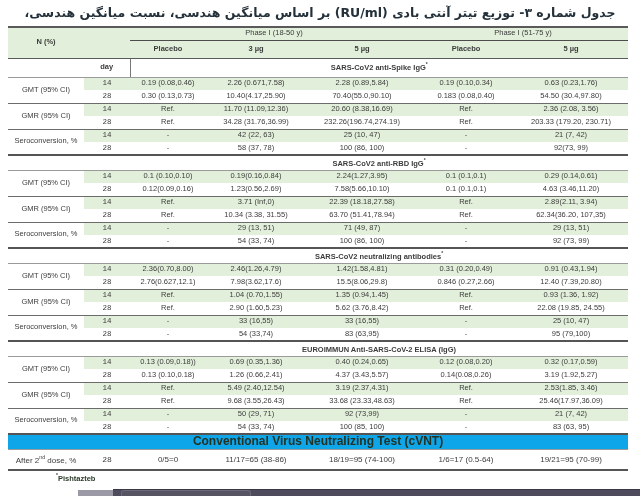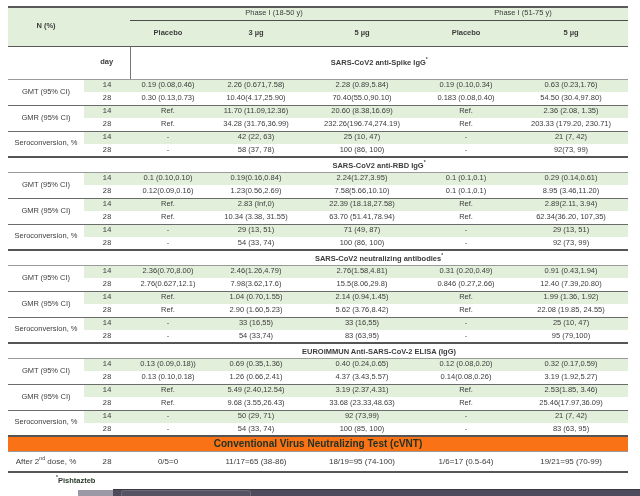--- a/index.html
+++ b/index.html
@@ -14,22 +14,22 @@
   table.tbl{
     border-collapse:collapse;table-layout:fixed;width:620px;margin-left:8px;margin-top:3px;
     border-top:2px solid #5a5a5a;
   }
   table.tbl td{
     font-size:7.5px;line-height:1.15;color:#3c3c3c;text-align:center;vertical-align:middle;
     padding:0;white-space:nowrap;overflow:visible;
   }
   tr.hdrA td,tr.hdrB td{background:#e2efda;}
   tr.hdrA{height:13px;}
-  tr.hdrB{height:26px;}
-  tr.hdrC{height:33px;}
+  tr.hdrB{height:18px;}
+  tr.hdrC{height:19px;}
   td.corner{
     text-align:left;padding-left:14px;font-weight:bold;font-size:8px;color:#222b22;
     border-bottom:1px solid #5a5a5a;
   }
   td.spacerA{border-bottom:1px solid #5a5a5a;}
   td.group-hdr{font-weight:normal;font-size:8px;color:#222b22;border-bottom:1px solid #4c4c4c;}
   td.sub-hdr{font-weight:bold;font-size:8px;color:#222b22;border-bottom:1px solid #5a5a5a;}
   td.day-hdr{
     font-weight:bold;font-size:8px;color:#222b22;text-align:right;padding-right:5px;
     border-right:1px solid #777;border-bottom:1px solid #9a9a9a;background:#fff;
@@ -42,37 +42,38 @@
   tr.section-row td{border-top:2px solid #555;}
   tr.r14,tr.r28{height:13px;}
   tr.r14 td.day-cell,tr.r14 td.val-cell{background:#e2efda;}
   td.metric-label{
     background:#fff;text-align:left;padding-left:14px;font-size:7.5px;color:#333;
     border-bottom:1px solid #6b6b6b;
   }
   tr.r28 td{border-bottom:1px solid #6b6b6b;}
   td.day-cell{text-align:left;padding-left:10px;font-family:Liberation Mono, monospace;}
   tr.cvnt-hdr{height:15px;}
-  tr.cvnt-hdr td{border-top:2px solid #555;border-bottom:1px solid #9a9a9a;font-weight:bold;font-size:10px;color:#233223;background:#f97316;}
+  tr.cvnt-hdr td{border-top:2px solid #555;border-bottom:1px solid #9a9a9a;font-weight:bold;font-size:12px;color:#233223;background:#0ea5e9;}
   tr.cvnt-row{height:21px;}
   tr.cvnt-row td{border-bottom:2px solid #555;font-size:8px;}
   td.cvnt-label{text-align:left;padding-left:14px;font-size:9.5px;color:#333;}
   sup{font-size:65%;}
   .footnote{
     padding-left:56px;padding-top:2px;font-size:7.5px;font-weight:bold;color:#2b3b2b;
   }
   .bottom-bar{position:absolute;left:0;top:489px;width:640px;height:7px;background:#ffffff;}
   .bar-light{position:absolute;left:78px;top:1px;width:37px;height:6px;background:#9b99a5;}
   .bar-dark{position:absolute;left:113px;top:0;width:527px;height:7px;background:#4e4b5c;border-top:1px solid #3a3847;box-sizing:border-box;}
   .bar-tab{position:absolute;left:8px;top:0px;width:130px;height:6px;background:#565362;border:1px solid #6c6a78;border-bottom:none;border-radius:3px 3px 0 0;box-sizing:border-box;}
 </style>
 </head>
 <body>
 
 <div class="title">
+  <div>جدول شماره ۳- توزیع تیتر آنتی بادی (RU/ml) بر اساس میانگین هندسی، نسبت میانگین هندسی،</div>
 </div>
 
 <table class="tbl">
   <colgroup>
     <col style="width:76px">
       <col style="width:46px">
       <col style="width:76px">
     <col style="width:100px">
       <col style="width:112px">
       <col style="width:96px">
@@ -116,21 +117,21 @@
         <td class="val-cell">0.183 (0.08,0.40)</td>
         <td class="val-cell">54.50 (30.4,97.80)</td>
       </tr>
       <tr class="r14">
         <td class="metric-label" rowspan="2">GMR (95% CI)</td>
         <td class="day-cell">14</td>
         <td class="val-cell">Ref.</td>
         <td class="val-cell">11.70 (11.09,12.36)</td>
         <td class="val-cell">20.60 (8.38,16.69)</td>
         <td class="val-cell">Ref.</td>
-        <td class="val-cell">2.36 (2.08, 1.35)</td>
+        <td class="val-cell">2.36 (2.08, 3.56)</td>
       </tr>
       <tr class="r28">
         <td class="day-cell">28</td>
         <td class="val-cell">Ref.</td>
         <td class="val-cell">34.28 (31.76,36.99)</td>
         <td class="val-cell">232.26(196.74,274.19)</td>
         <td class="val-cell">Ref.</td>
         <td class="val-cell">203.33 (179.20, 230.71)</td>
       </tr>
       <tr class="r14">
@@ -162,27 +163,27 @@
         <td class="val-cell">2.24(1.27,3.95)</td>
         <td class="val-cell">0.1 (0.1,0.1)</td>
         <td class="val-cell">0.29 (0.14,0.61)</td>
       </tr>
       <tr class="r28">
         <td class="day-cell">28</td>
         <td class="val-cell">0.12(0.09,0.16)</td>
         <td class="val-cell">1.23(0.56,2.69)</td>
         <td class="val-cell">7.58(5.66,10.10)</td>
         <td class="val-cell">0.1 (0.1,0.1)</td>
-        <td class="val-cell">8.95 (3.46,11.20)</td>
+        <td class="val-cell">4.63 (3.46,11.20)</td>
       </tr>
       <tr class="r14">
         <td class="metric-label" rowspan="2">GMR (95% CI)</td>
         <td class="day-cell">14</td>
         <td class="val-cell">Ref.</td>
-        <td class="val-cell">2.83 (Inf,0)</td>
+        <td class="val-cell">3.71 (Inf,0)</td>
         <td class="val-cell">22.39 (18.18,27.58)</td>
         <td class="val-cell">Ref.</td>
         <td class="val-cell">2.89(2.11, 3.94)</td>
       </tr>
       <tr class="r28">
         <td class="day-cell">28</td>
         <td class="val-cell">Ref.</td>
         <td class="val-cell">10.34 (3.38, 31.55)</td>
         <td class="val-cell">63.70 (51.41,78.94)</td>
         <td class="val-cell">Ref.</td>
@@ -207,40 +208,40 @@
       </tr>
       <tr class="section-row">
         <td class="blank-cell" colspan="2"></td>
         <td class="section-title" colspan="5"><span>SARS-CoV2 neutralizing antibodies</span><sup>*</sup></td>
       </tr>
       <tr class="r14">
         <td class="metric-label" rowspan="2">GMT (95% CI)</td>
         <td class="day-cell">14</td>
         <td class="val-cell">2.36(0.70,8.00)</td>
         <td class="val-cell">2.46(1.26,4.79)</td>
-        <td class="val-cell">2.76(1.58,4.81)</td>
+        <td class="val-cell">1.42(1.58,4.81)</td>
         <td class="val-cell">0.31 (0.20,0.49)</td>
         <td class="val-cell">0.91 (0.43,1.94)</td>
       </tr>
       <tr class="r28">
         <td class="day-cell">28</td>
         <td class="val-cell">2.76(0.627,12.1)</td>
         <td class="val-cell">7.98(3.62,17.6)</td>
         <td class="val-cell">15.5(8.06,29.8)</td>
         <td class="val-cell">0.846 (0.27,2.66)</td>
         <td class="val-cell">12.40 (7.39,20.80)</td>
       </tr>
       <tr class="r14">
         <td class="metric-label" rowspan="2">GMR (95% CI)</td>
         <td class="day-cell">14</td>
         <td class="val-cell">Ref.</td>
         <td class="val-cell">1.04 (0.70,1.55)</td>
-        <td class="val-cell">2.14 (0.94,1.45)</td>
-        <td class="val-cell">Ref.</td>
-        <td class="val-cell">1.99 (1.36, 1.92)</td>
+        <td class="val-cell">1.35 (0.94,1.45)</td>
+        <td class="val-cell">Ref.</td>
+        <td class="val-cell">0.93 (1.36, 1.92)</td>
       </tr>
       <tr class="r28">
         <td class="day-cell">28</td>
         <td class="val-cell">Ref.</td>
         <td class="val-cell">2.90 (1.60,5.23)</td>
         <td class="val-cell">5.62 (3.76,8.42)</td>
         <td class="val-cell">Ref.</td>
         <td class="val-cell">22.08 (19.85, 24.55)</td>
       </tr>
       <tr class="r14">

